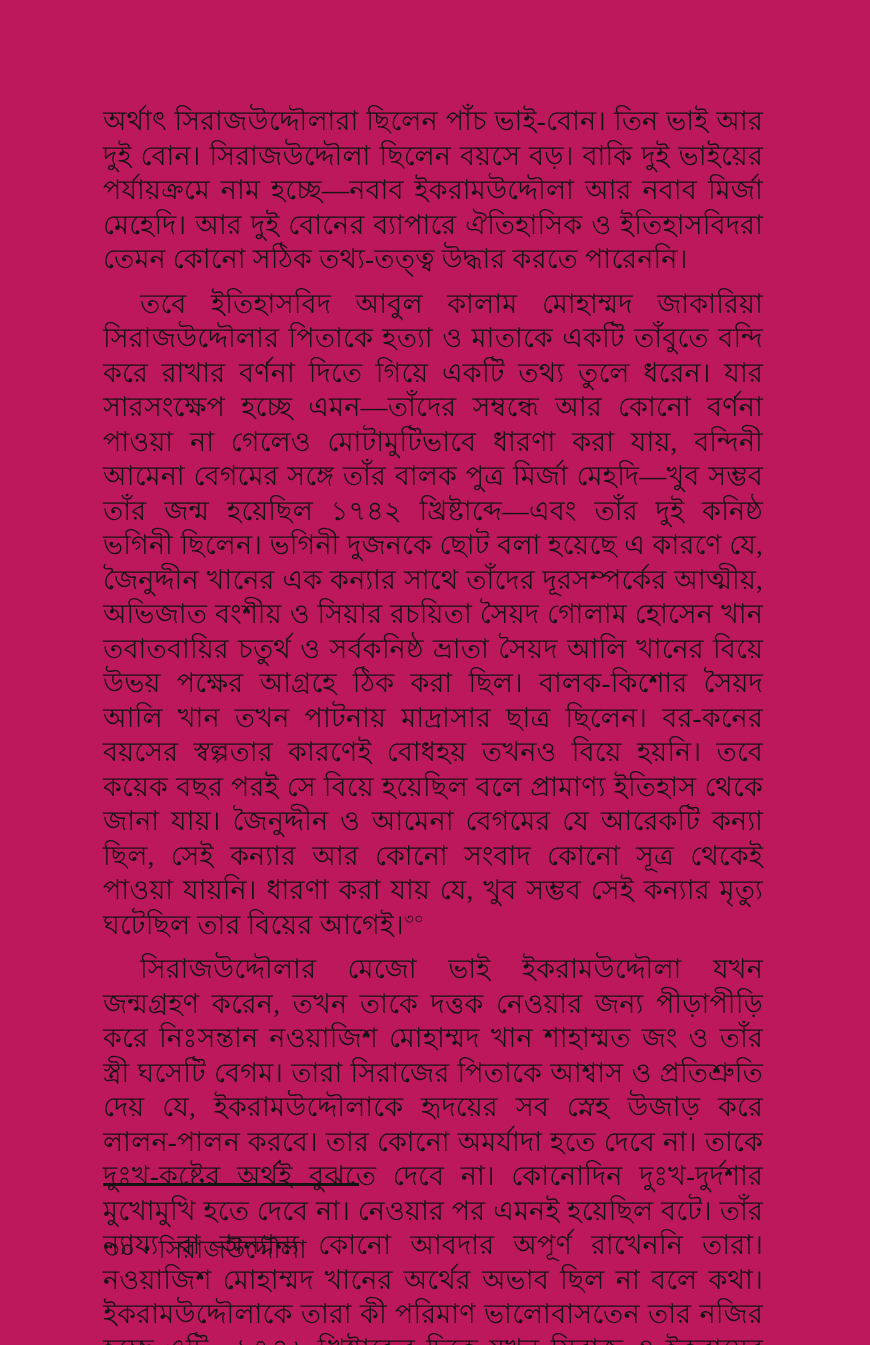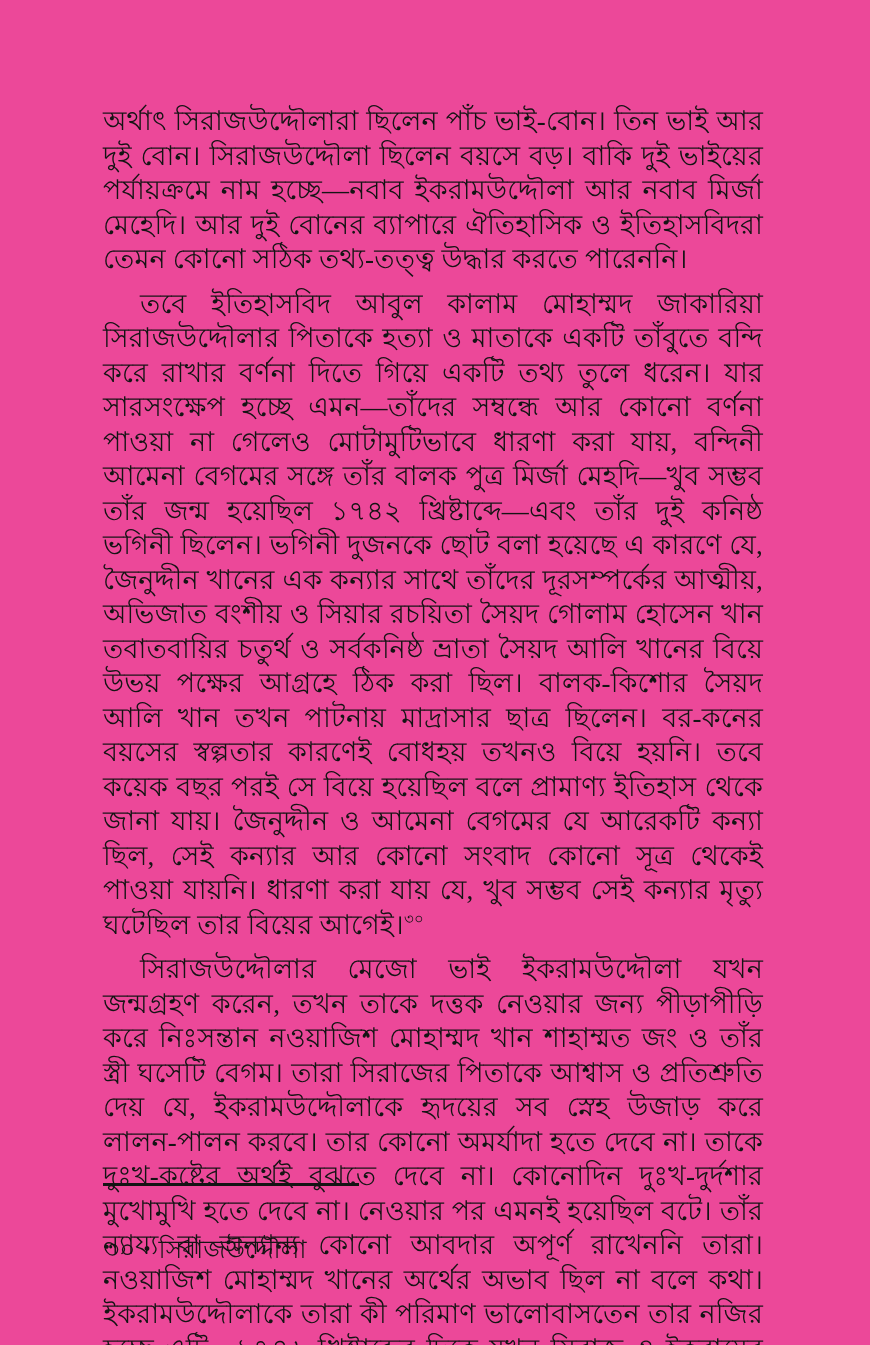--- a/index.html
+++ b/index.html
@@ -4,21 +4,21 @@
 <style>
   html, body {
     margin: 0;
     padding: 0;
     background: #ffffff;
   }
   .page {
     position: relative;
     width: 870px;
     height: 1345px;
-    background: #ec4899;
+    background: #be185d;
     overflow: hidden;
     font-family: "Liberation Serif", "DejaVu Serif", serif;
     color: #141414;
   }
   .textblock {
     position: absolute;
     left: 103px;
     top: 104px;
     width: 660px;
   }

